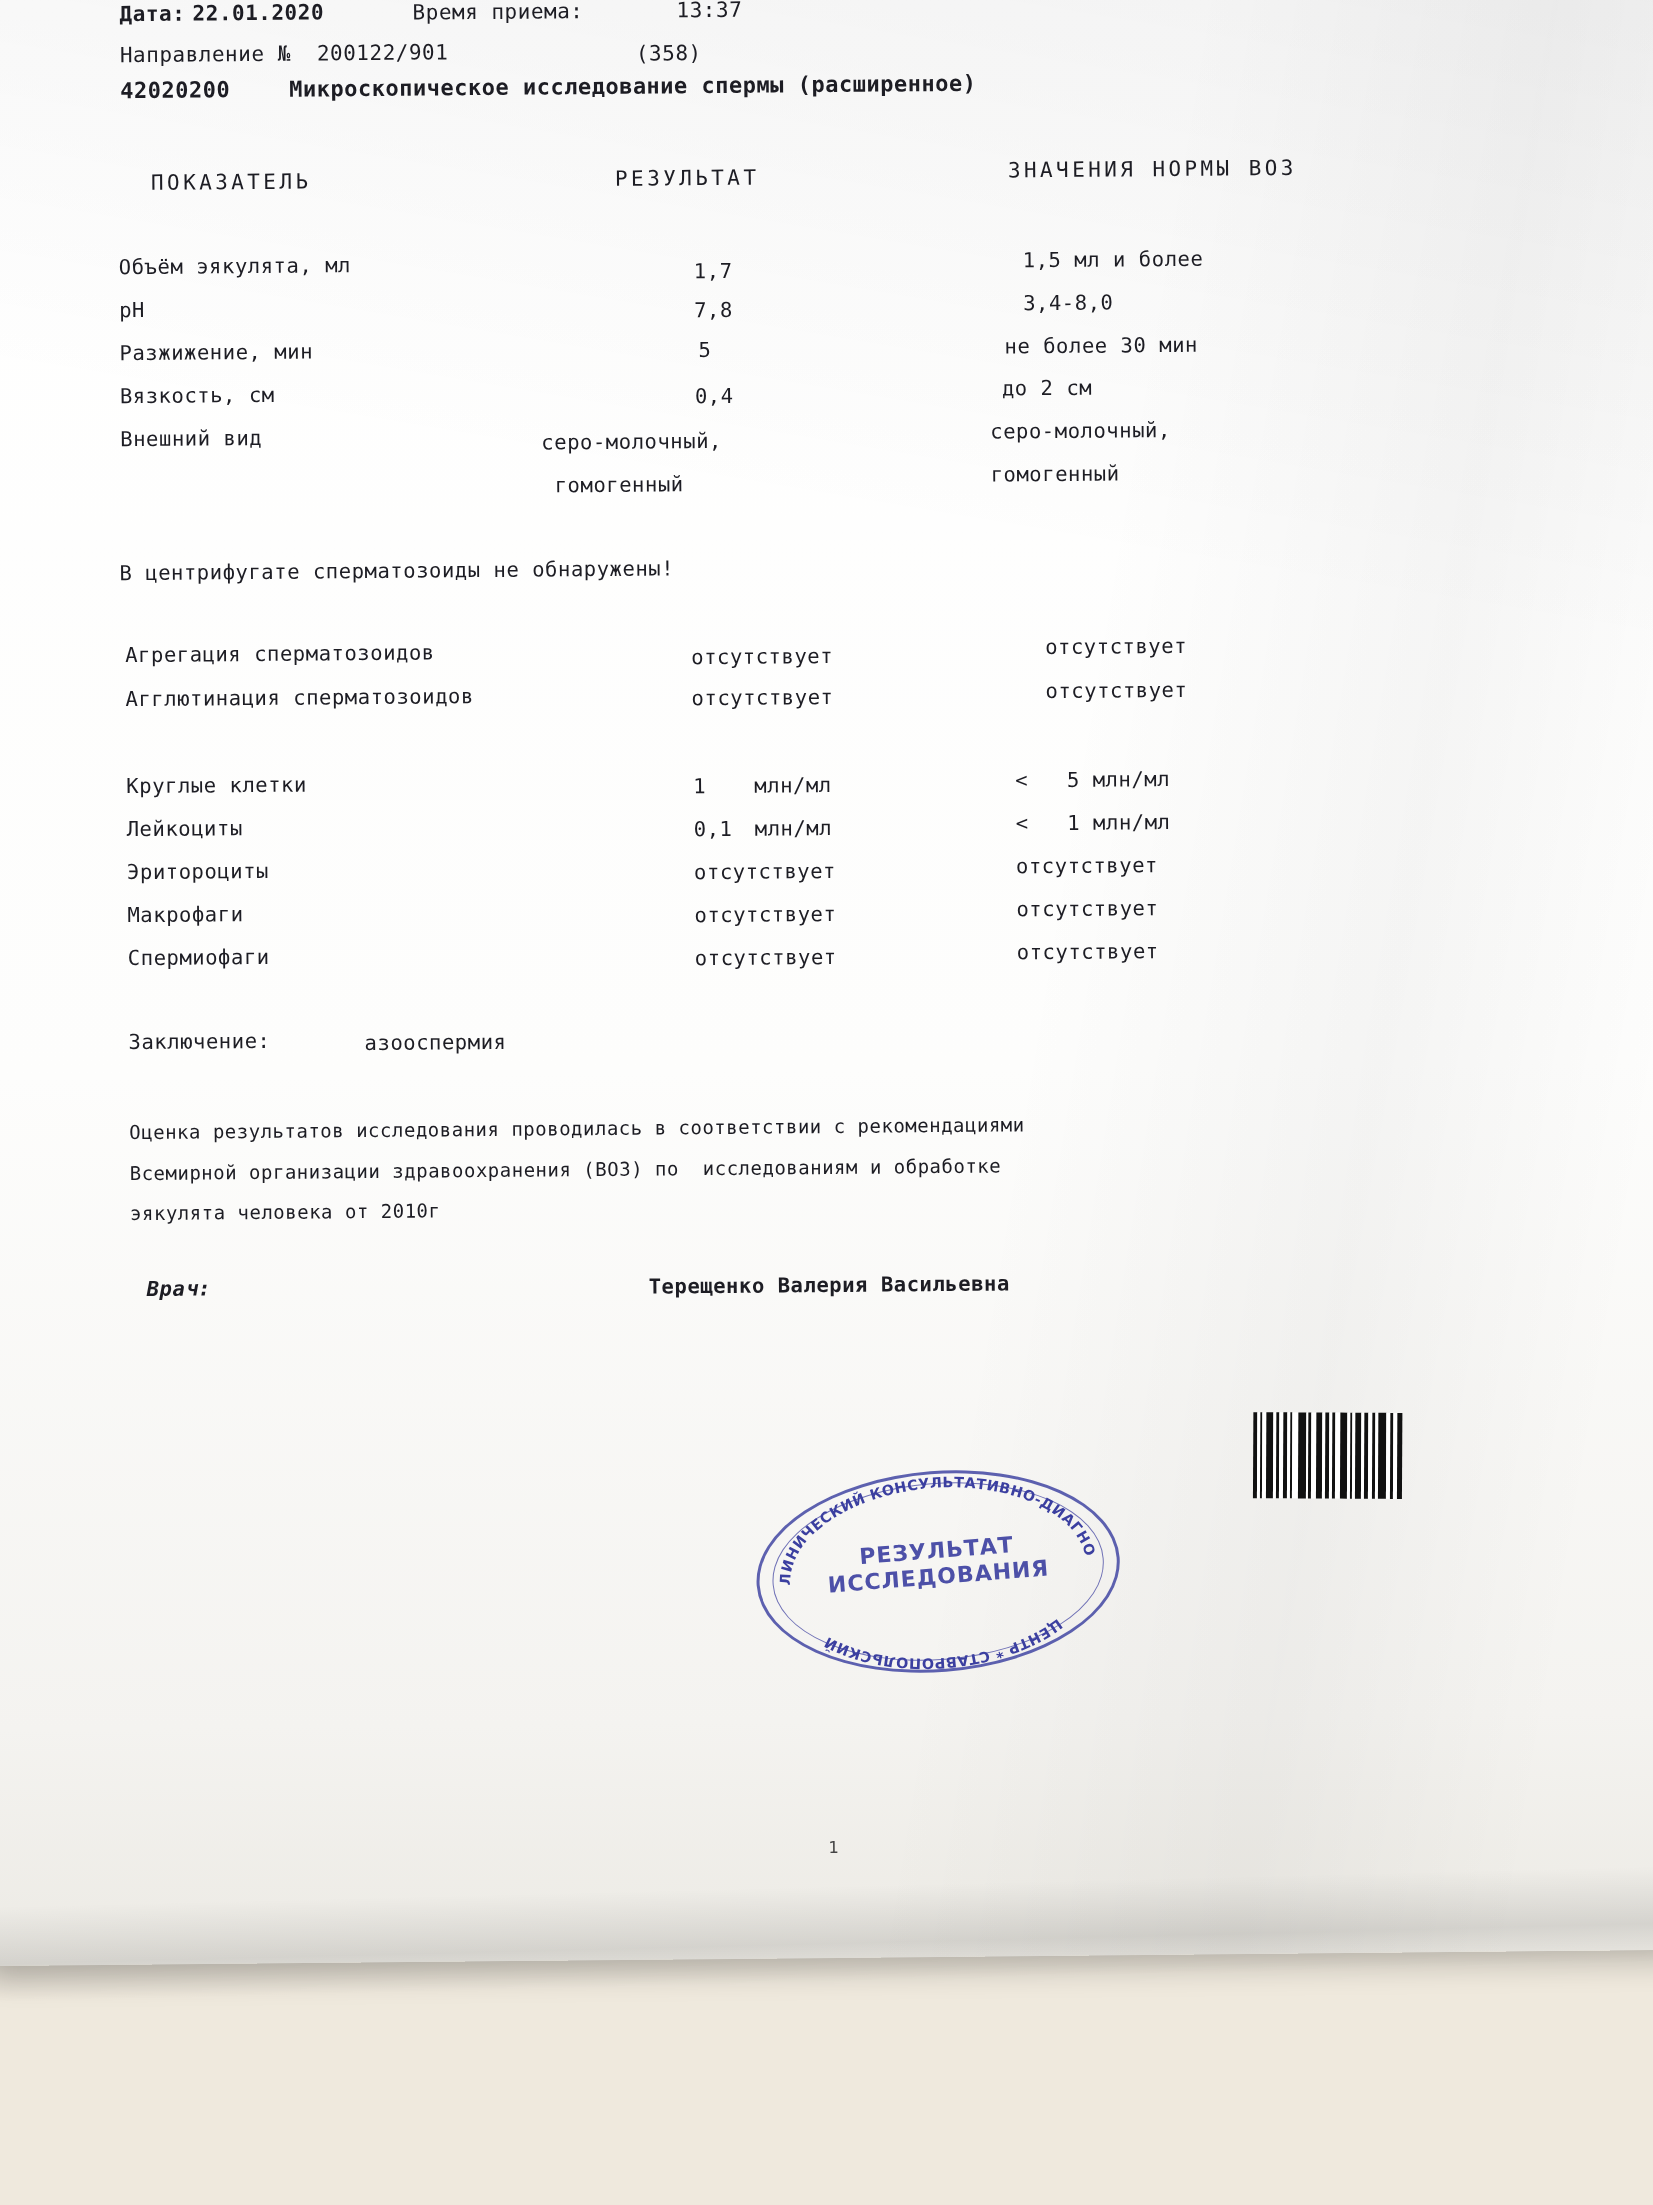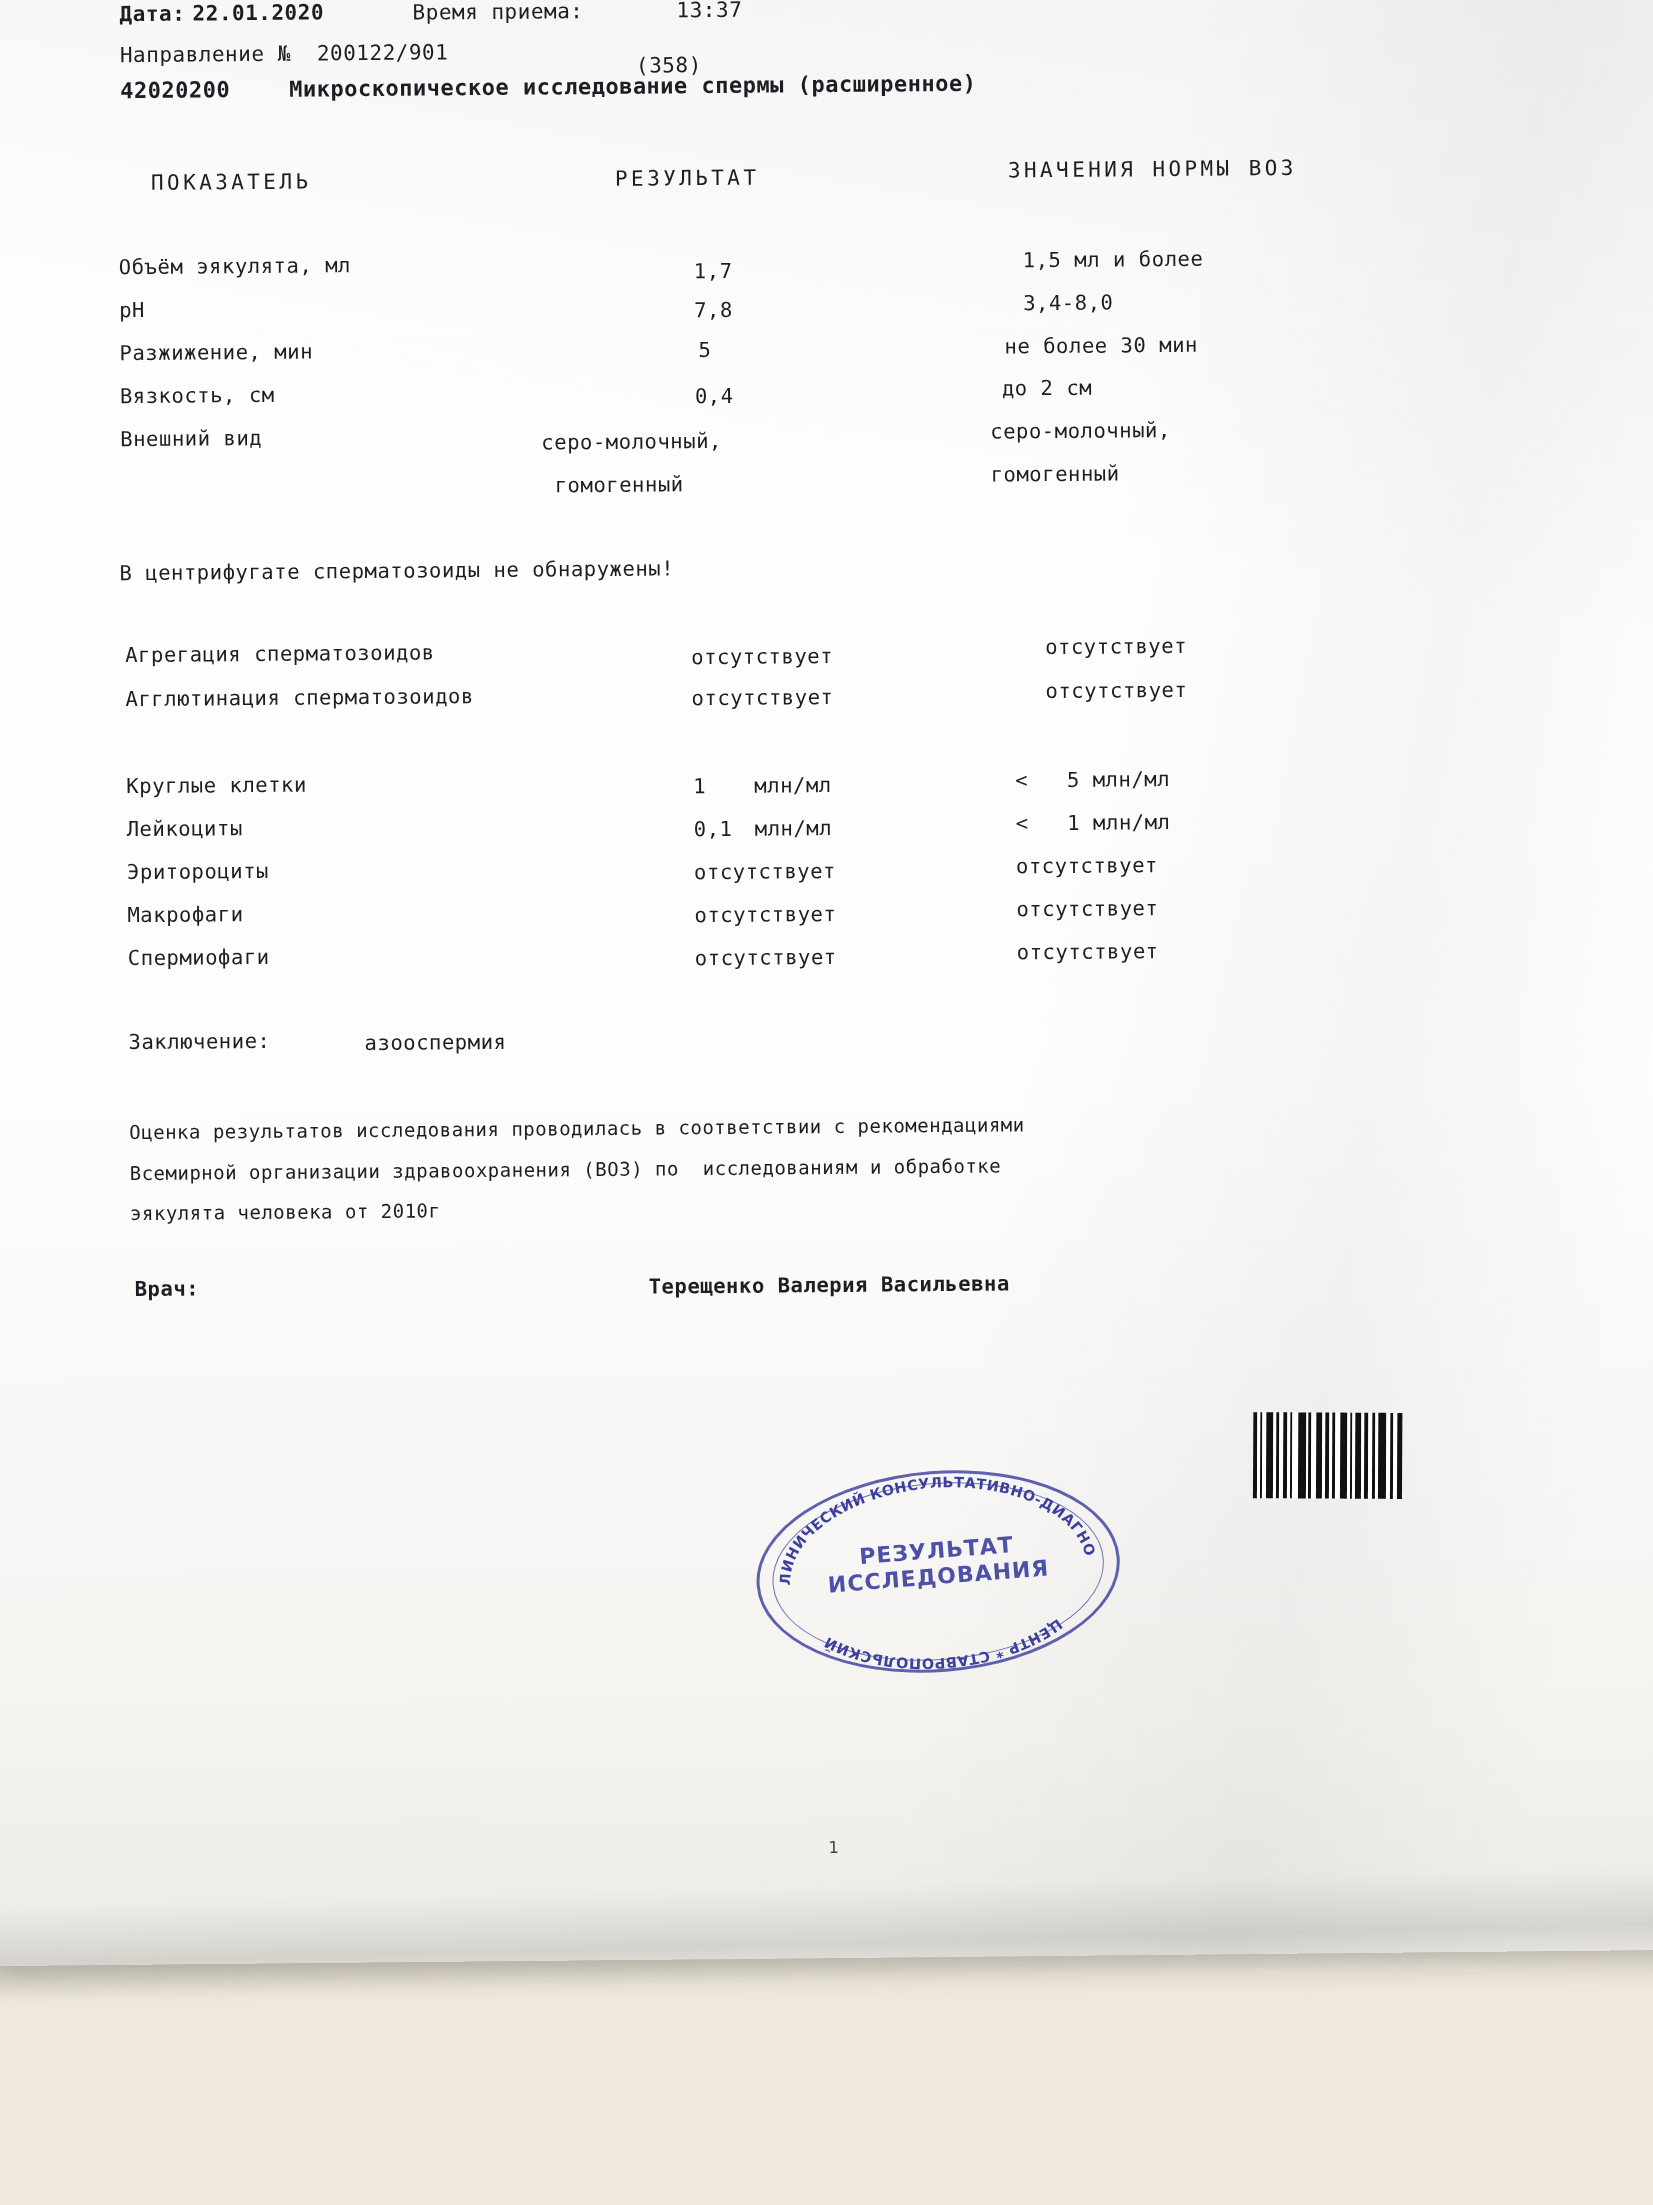--- a/index.html
+++ b/index.html
@@ -167,21 +167,21 @@
 
   <div class="doc">
 
     <div class="t bold sz-head cut-top" style="left:128px; top:-3.8px;">Дата:</div>
     <div class="t bold sz-head cut-top" style="left:201px; top:-3.8px;">22.01.2020</div>
     <div class="t sz-head cut-top" style="left:421px; top:-2.9px;">Время приема:</div>
     <div class="t sz-head cut-top" style="left:685px; top:-2.9px;">13:37</div>
 
     <div class="t sz-head" style="left:128px; top:37px;">Направление №</div>
     <div class="t sz-head" style="left:325px; top:37px;">200122/901</div>
-    <div class="t sz-head" style="left:644px; top:52px;">(358)</div>
+    <div class="t sz-head" style="left:644px; top:40px;">(358)</div>
 
     <div class="t bold sz-title" style="left:128px; top:72px;">42020200</div>
     <div class="t bold sz-title" style="left:297px; top:72px;">Микроскопическое исследование спермы (расширенное)</div>
 
     <div class="t sz-col" style="left:158px; top:165px;">ПОКАЗАТЕЛЬ</div>
     <div class="t sz-col" style="left:622px; top:165px;">РЕЗУЛЬТАТ</div>
     <div class="t sz-col" style="left:1015px; top:160px;">ЗНАЧЕНИЯ НОРМЫ ВОЗ</div>
 
     <div class="t sz-body" style="left:125px; top:249px;">Объём эякулята, мл</div>
     <div class="t sz-body" style="left:700px; top:258px;">1,7</div>
@@ -237,21 +237,21 @@
     <div class="t sz-body" style="left:695px; top:945px;">отсутствует</div>
     <div class="t sz-body" style="left:1017px; top:942px;">отсутствует</div>
 
     <div class="t sz-body" style="left:128px; top:1024px;">Заключение:</div>
     <div class="t sz-body" style="left:364px; top:1027px;">азооспермия</div>
 
     <div class="t sz-small" style="left:128px; top:1115px;">Оценка результатов исследования проводилась в соответствии с рекомендациями</div>
     <div class="t sz-small" style="left:128px; top:1156px;">Всемирной организации здравоохранения (ВОЗ) по  исследованиям и обработке</div>
     <div class="t sz-small" style="left:128px; top:1196px;">эякулята человека от 2010г</div>
 
-    <div class="t bold sz-body" style="left:132px; top:1271px;">Врач:</div>
+    <div class="t bold sz-body" style="left:144px; top:1271px;font-style:italic;">Врач:</div>
     <div class="t bold sz-body" style="left:646px; top:1273px;">Терещенко Валерия Васильевна</div>
 
     <div class="barcode">
       <i style="width:3.8px"></i>
         <i style="width:2.9px;background:#fff"></i>
       <i style="width:1.9px"></i>
         <i style="width:4.8px;background:#fff"></i>
       <i style="width:6.7px"></i>
         <i style="width:2.9px;background:#fff"></i>
       <i style="width:2.9px"></i>

